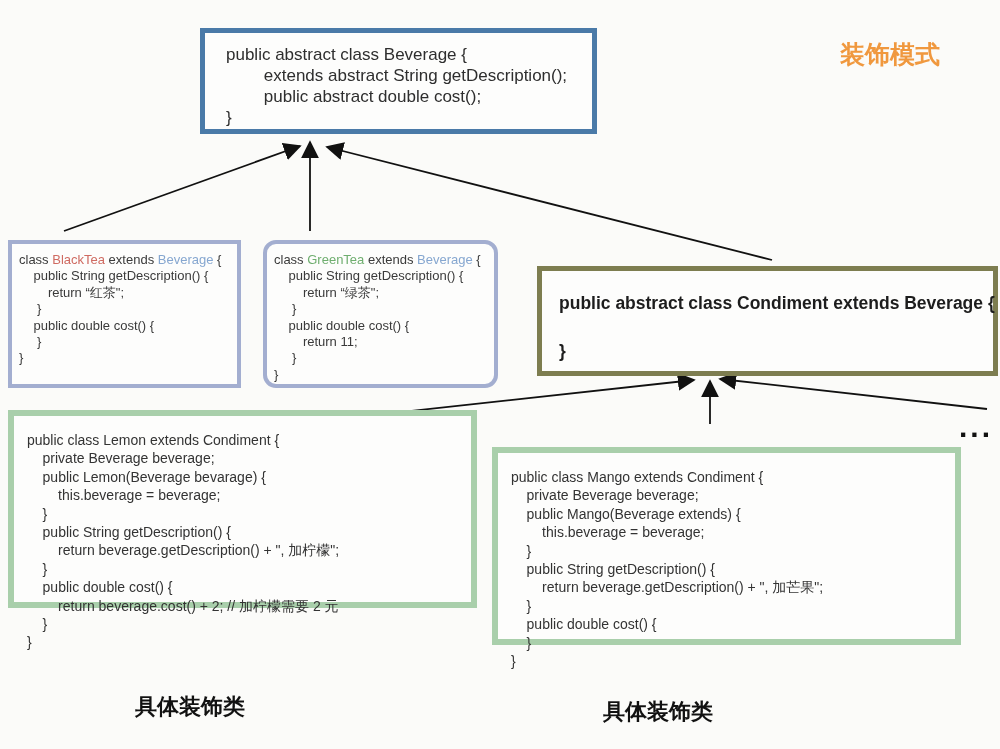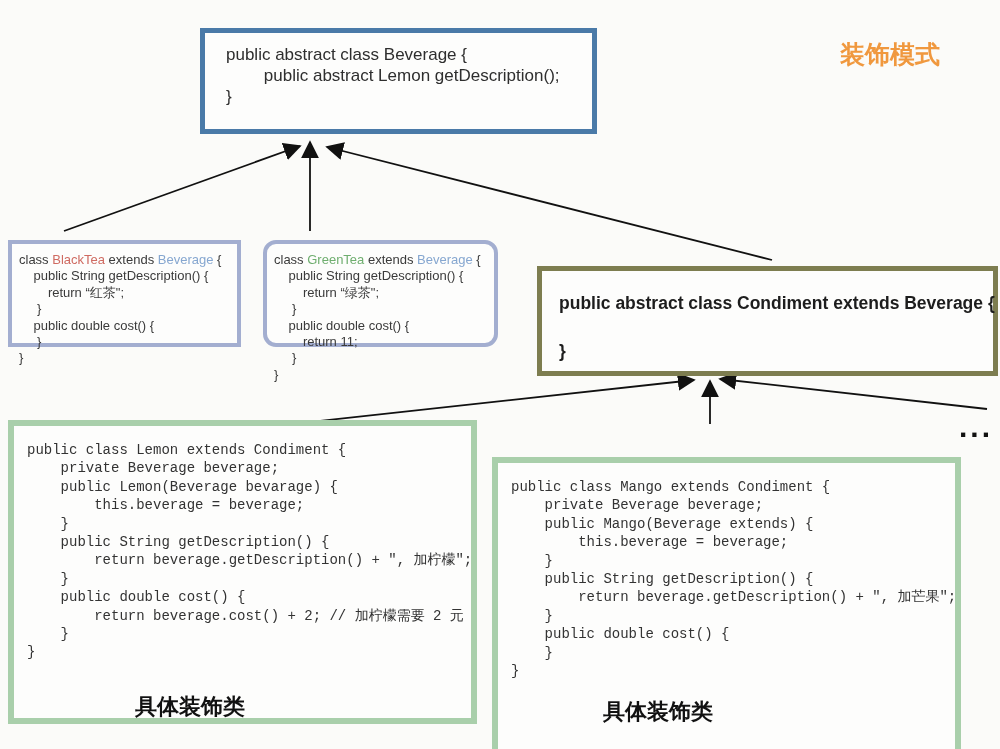--- a/index.html
+++ b/index.html
@@ -16,38 +16,38 @@
   .box{position:absolute;background:#fdfdfc;box-sizing:border-box;}
   .code-line{white-space:pre;}
 
   .box.beverage{
     left:200px;top:28px;width:397px;height:106px;
     border:5px solid var(--beverage-border,#4a7aa8);
     padding:11px 12px 0 21px;
     font-size:17px;line-height:21px;color:#2e2e2e;
   }
   .box.tea{
-    top:240px;width:233px;height:107px;
+    top:240px;width:233px;height:148px;
     border:4px solid var(--tea-border,#a3aed0);
     padding:8px 0 0 7px;
     font-size:13px;line-height:16.4px;color:#3a3a3a;
   }
   .box.tea1{left:8px;}
   .box.tea2{left:263px;width:235px;border-radius:13px;}
   .box.condiment{
     left:537px;top:266px;width:461px;height:110px;
     border:5px solid var(--condiment-border,#7d7d50);
     padding:20px 16px 0 17px;
     font-size:17.5px;line-height:24px;font-weight:bold;color:#1d1d1d;
   }
   .box.green{
-    top:420px;width:469px;height:304px;
+    top:410px;width:469px;height:198px;
     border:6px solid var(--decorator-border,#a9cfab);
     padding:15px 0 0 13px;
-    font-family:Liberation Mono, monospace;
+    font-family:Liberation Sans, sans-serif;
     font-size:14px;line-height:18.4px;color:#333;
   }
   .box.lemon{left:8px;}
   .box.mango{left:492px;margin-top:37px;}
 
   .page-title{
     position:absolute;left:840px;top:38px;
     font-size:25px;font-weight:bold;color:var(--orange,#f0983e);
   }
   .ellipsis{
@@ -77,21 +77,22 @@
     <line x1="772" y1="260" x2="327" y2="147" marker-end="url(#arrowhead)"></line>
     <line x1="228" y1="431" x2="694" y2="380" marker-end="url(#arrowhead)"></line>
     <line x1="710" y1="424" x2="710" y2="381" marker-end="url(#arrowhead)"></line>
     <line x1="987" y1="409" x2="720" y2="379" marker-end="url(#arrowhead)"></line>
   </svg>
 
   <div class="page-title">装饰模式</div>
 
   <div class="box beverage">
       <div class="code-line"><span>public abstract class Beverage {</span></div>
-      <div class="code-line"><span>        public abstract Lemon getDescription();</span></div>
+      <div class="code-line"><span>        extends abstract String getDescription();</span></div>
+      <div class="code-line"><span>        public abstract double cost();</span></div>
       <div class="code-line"><span>}</span></div>
     </div>
 
   <div class="box tea tea1">
       <div class="code-line"><span>class </span><span style="color: rgb(207, 107, 98);">BlackTea</span><span> extends </span><span style="color: rgb(134, 167, 208);">Beverage</span><span> {</span></div>
       <div class="code-line"><span>    public String getDescription() {</span></div>
       <div class="code-line"><span>        return “红茶";</span></div>
       <div class="code-line"><span>     }</span></div>
       <div class="code-line"><span>    public double cost() {</span></div>
       <div class="code-line"><span>     }</span></div>

